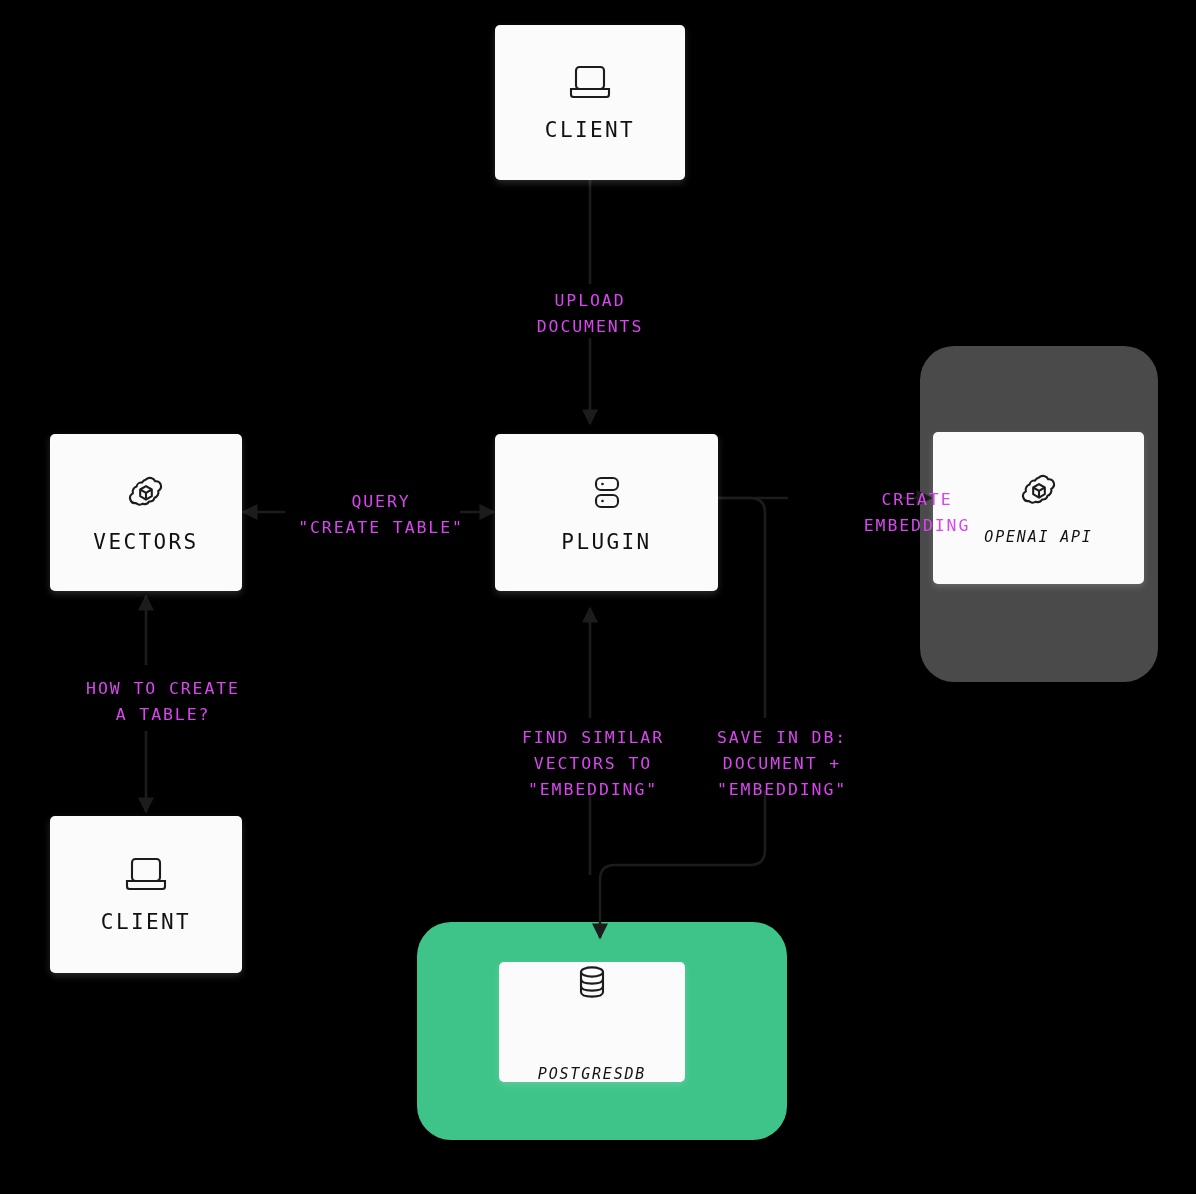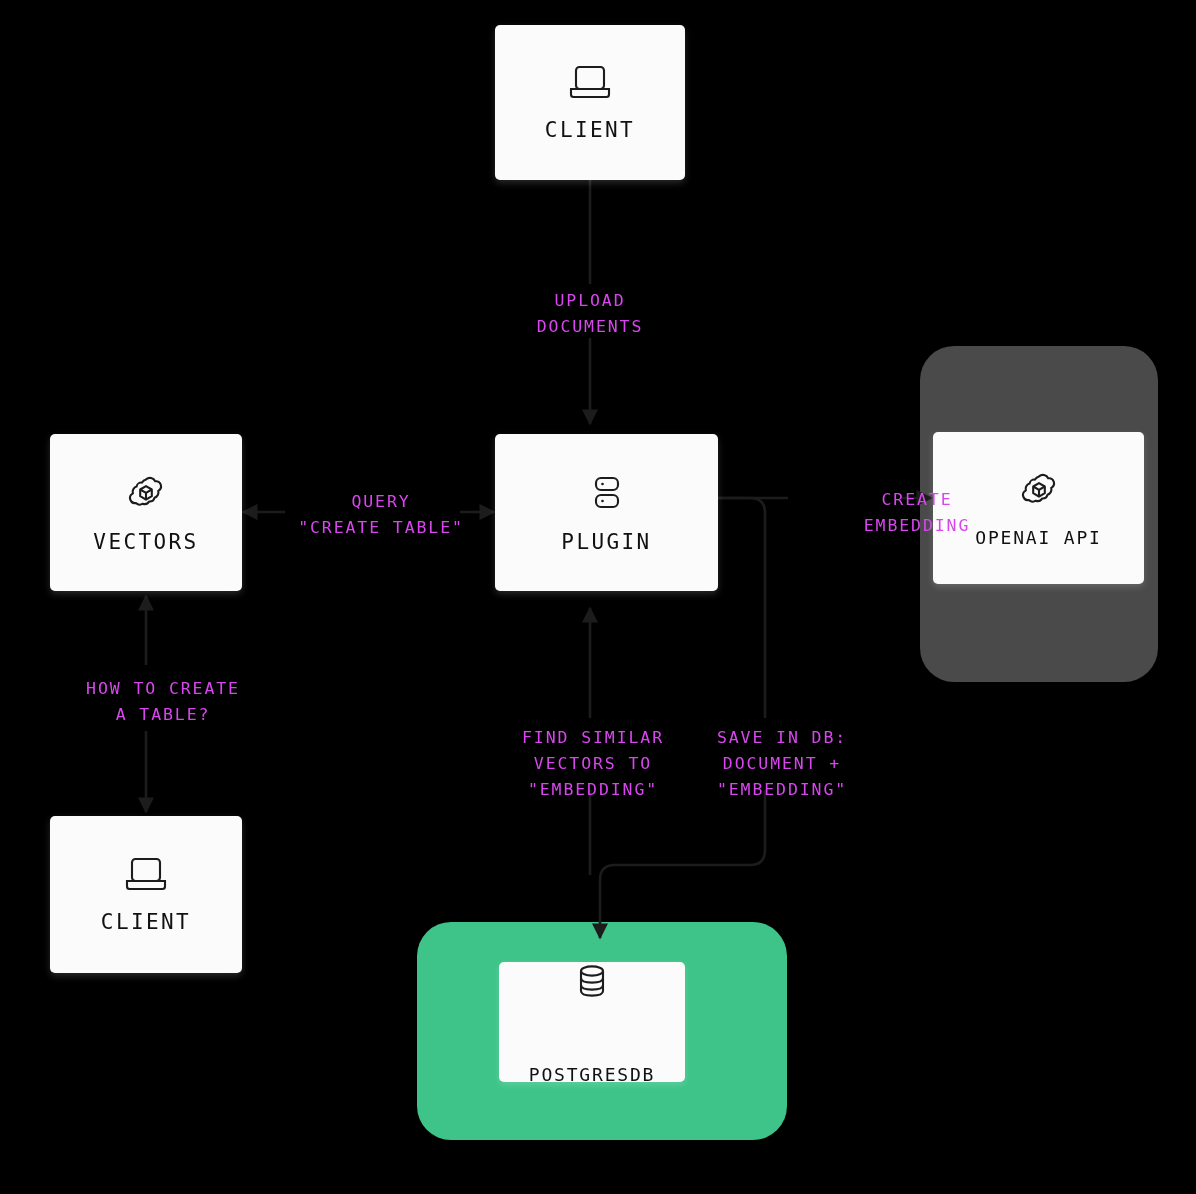--- a/index.html
+++ b/index.html
@@ -50,21 +50,21 @@
     line-height: 0;
     margin-bottom: 16px;
   }
   .node .node-label {
     color: #111111;
     font-size: 21px;
     letter-spacing: 2.4px;
     white-space: nowrap;
     font-family: "DejaVu Sans Mono", "Liberation Mono", monospace;
   }
-  .node-sm .node-label { font-size: 18px; letter-spacing: 1.8px; }
+  .node-sm .node-label { font-size: 15px; letter-spacing: 1.8px; font-style: italic; }
 
   
   .edge-label {
     position: absolute;
     color: #d946ef;
     font-size: 16.5px;
     letter-spacing: 1.9px;
     line-height: 26px;
     white-space: pre;
     font-family: "DejaVu Sans Mono", "Liberation Mono", monospace;

